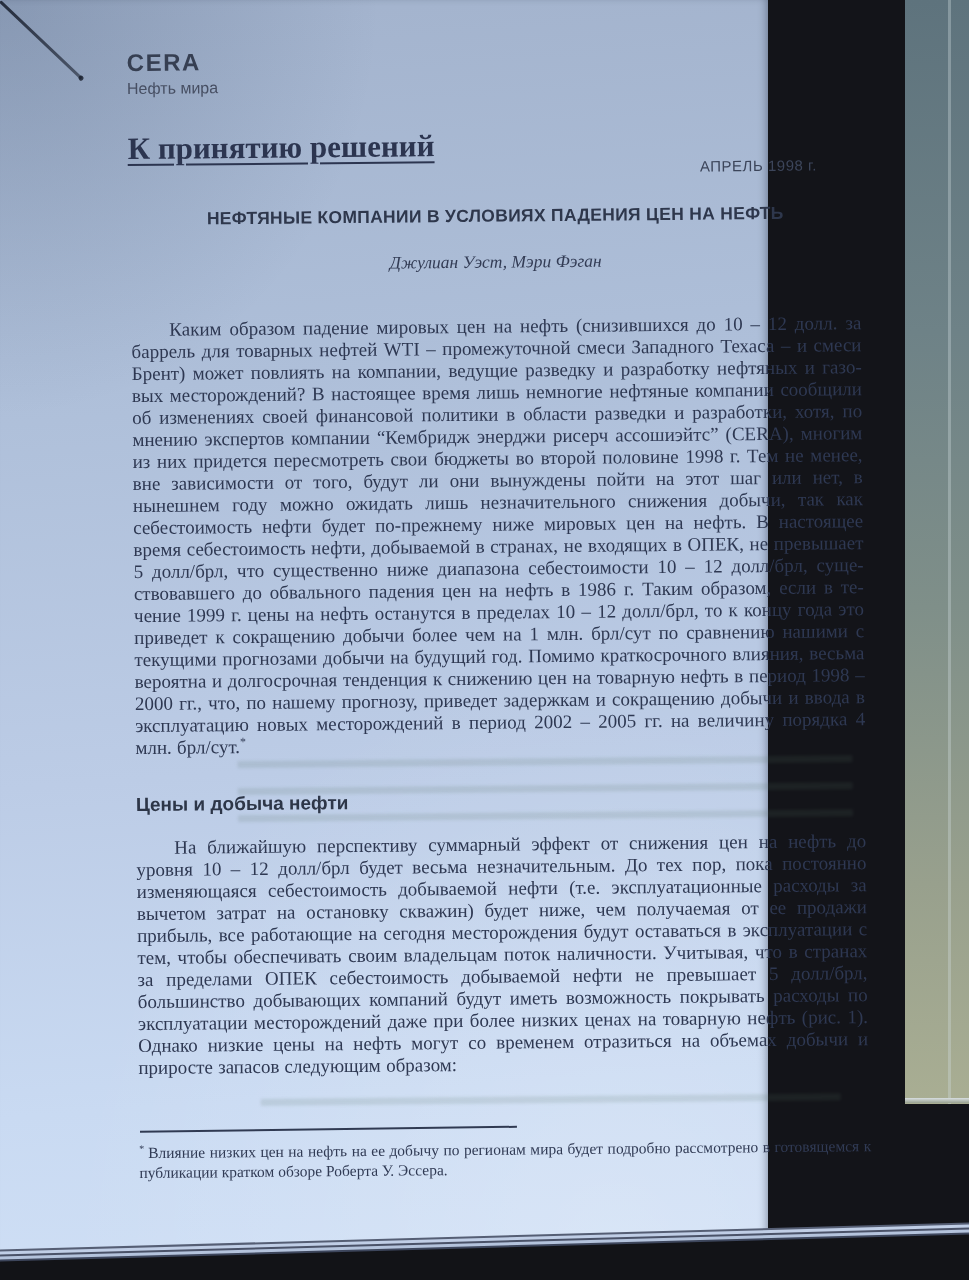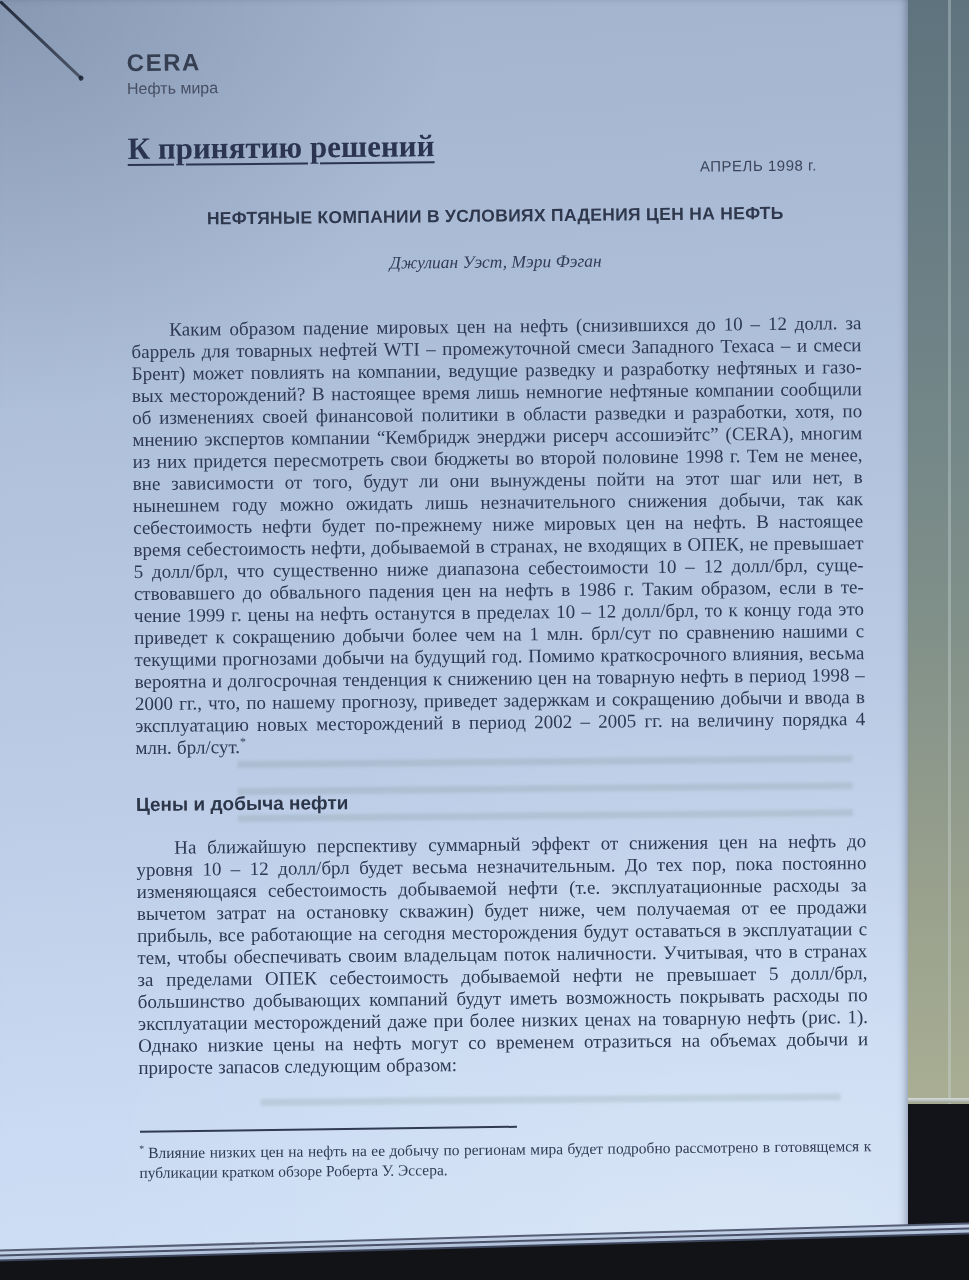--- a/index.html
+++ b/index.html
@@ -20,21 +20,21 @@
     position: absolute; left: 948px; top: 0; width: 3px; height: 1104px;
     background: rgba(210,222,224,0.35);
   }
   .desk-strip-edge {
     position: absolute; left: 905px; top: 1098px; width: 64px; height: 5px;
     background: linear-gradient(180deg, #d7dde0, #9aa391);
   }
 
   
   .paper {
-    position: absolute; left: 0; top: 0; width: 908px; height: 1262px;
+    position: absolute; left: 0; top: 0; width: 768px; height: 1262px;
     background:
       radial-gradient(120% 80% at 80% 100%, rgba(255,255,255,0.22), rgba(255,255,255,0) 60%),
       radial-gradient(90% 60% at 0% 0%, rgba(35,55,85,0.22), rgba(35,55,85,0) 55%),
       linear-gradient(176deg, #a3b3cd 0%, #aebfd9 30%, #bccce6 60%, #c9daf2 85%, #cfdff5 100%);
     box-shadow: inset -5px 0 9px -4px rgba(25,35,55,0.45);
   }
 
   
   .content {
     position: absolute; left: 0; top: 0; width: 908px; height: 1262px;

